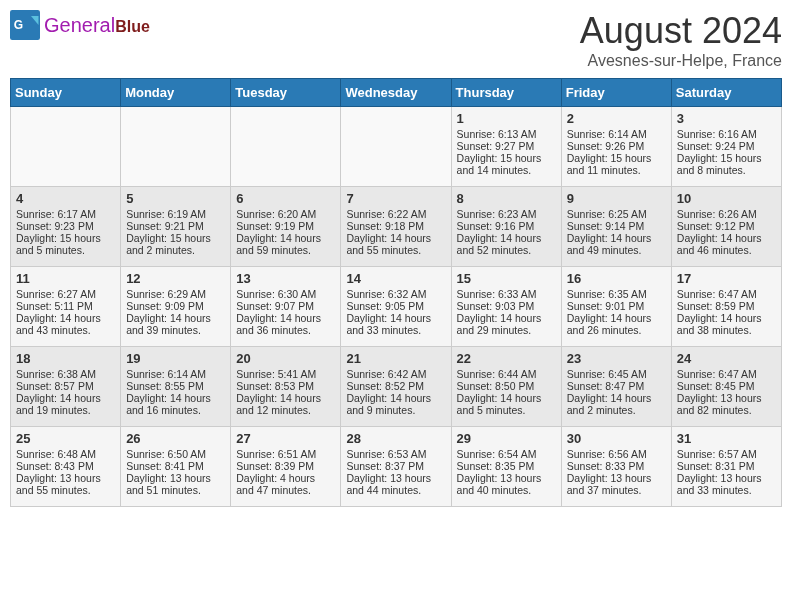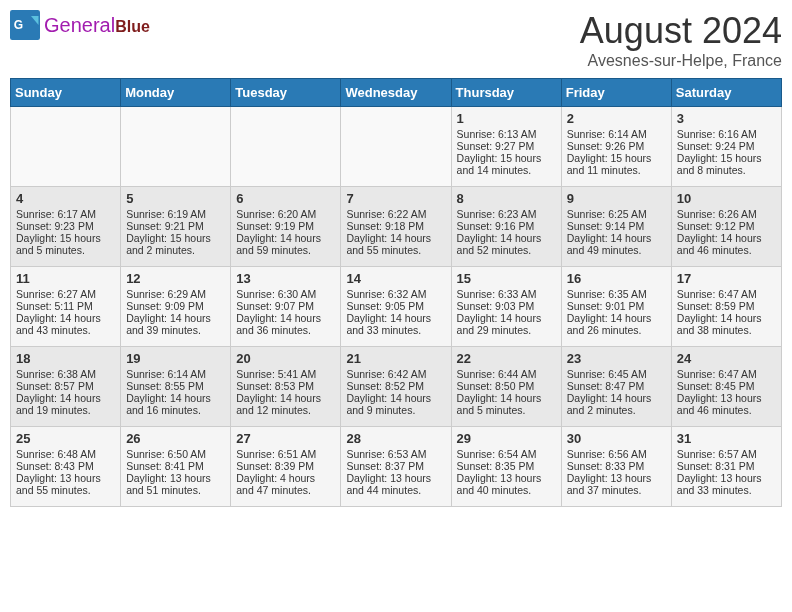--- a/index.html
+++ b/index.html
@@ -140,21 +140,21 @@
         <td><span class="day-num">16</span><span>Sunrise: 6:35 AM</span><br><span>Sunset: 9:01 PM</span><br><span>Daylight: 14 hours and 26 minutes.</span></td>
         <td><span class="day-num">17</span><span>Sunrise: 6:47 AM</span><br><span>Sunset: 8:59 PM</span><br><span>Daylight: 14 hours and 38 minutes.</span></td>
       </tr>
       <tr>
         <td><span class="day-num">18</span><span>Sunrise: 6:38 AM</span><br><span>Sunset: 8:57 PM</span><br><span>Daylight: 14 hours and 19 minutes.</span></td>
         <td><span class="day-num">19</span><span>Sunrise: 6:14 AM</span><br><span>Sunset: 8:55 PM</span><br><span>Daylight: 14 hours and 16 minutes.</span></td>
         <td><span class="day-num">20</span><span>Sunrise: 5:41 AM</span><br><span>Sunset: 8:53 PM</span><br><span>Daylight: 14 hours and 12 minutes.</span></td>
         <td><span class="day-num">21</span><span>Sunrise: 6:42 AM</span><br><span>Sunset: 8:52 PM</span><br><span>Daylight: 14 hours and 9 minutes.</span></td>
         <td><span class="day-num">22</span><span>Sunrise: 6:44 AM</span><br><span>Sunset: 8:50 PM</span><br><span>Daylight: 14 hours and 5 minutes.</span></td>
         <td><span class="day-num">23</span><span>Sunrise: 6:45 AM</span><br><span>Sunset: 8:47 PM</span><br><span>Daylight: 14 hours and 2 minutes.</span></td>
-        <td><span class="day-num">24</span><span>Sunrise: 6:47 AM</span><br><span>Sunset: 8:45 PM</span><br><span>Daylight: 13 hours and 46 minutes.</span></td>
+        <td><span class="day-num">24</span><span>Sunrise: 6:47 AM</span><br><span>Sunset: 8:45 PM</span><br><span>Daylight: 13 hours and 82 minutes.</span></td>
       </tr>
       <tr>
         <td><span class="day-num">25</span><span>Sunrise: 6:48 AM</span><br><span>Sunset: 8:43 PM</span><br><span>Daylight: 13 hours and 55 minutes.</span></td>
         <td><span class="day-num">26</span><span>Sunrise: 6:50 AM</span><br><span>Sunset: 8:41 PM</span><br><span>Daylight: 13 hours and 51 minutes.</span></td>
         <td><span class="day-num">27</span><span>Sunrise: 6:51 AM</span><br><span>Sunset: 8:39 PM</span><br><span>Daylight: 4 hours and 47 minutes.</span></td>
         <td><span class="day-num">28</span><span>Sunrise: 6:53 AM</span><br><span>Sunset: 8:37 PM</span><br><span>Daylight: 13 hours and 44 minutes.</span></td>
         <td><span class="day-num">29</span><span>Sunrise: 6:54 AM</span><br><span>Sunset: 8:35 PM</span><br><span>Daylight: 13 hours and 40 minutes.</span></td>
         <td><span class="day-num">30</span><span>Sunrise: 6:56 AM</span><br><span>Sunset: 8:33 PM</span><br><span>Daylight: 13 hours and 37 minutes.</span></td>
         <td><span class="day-num">31</span><span>Sunrise: 6:57 AM</span><br><span>Sunset: 8:31 PM</span><br><span>Daylight: 13 hours and 33 minutes.</span></td>
       </tr>

